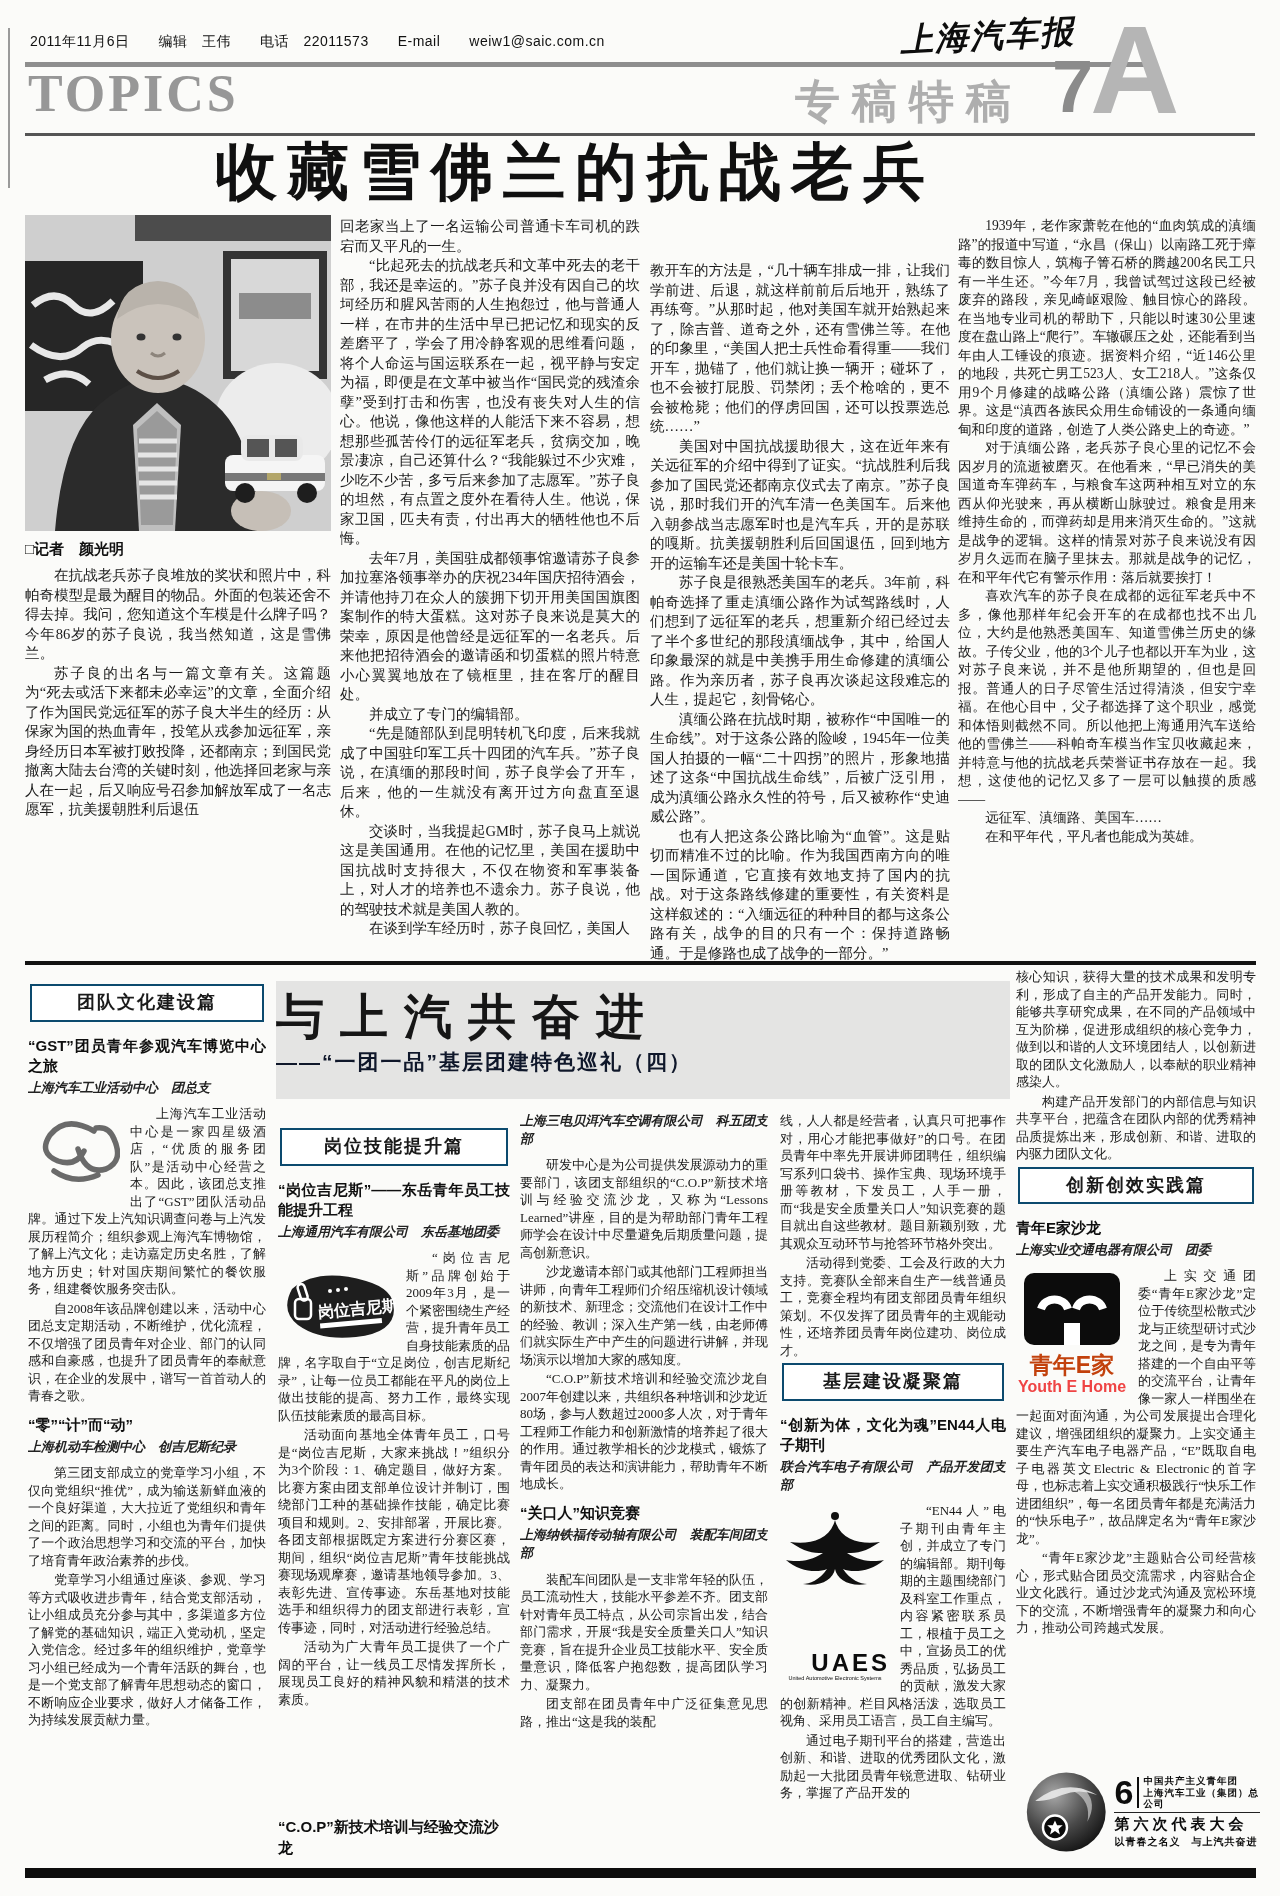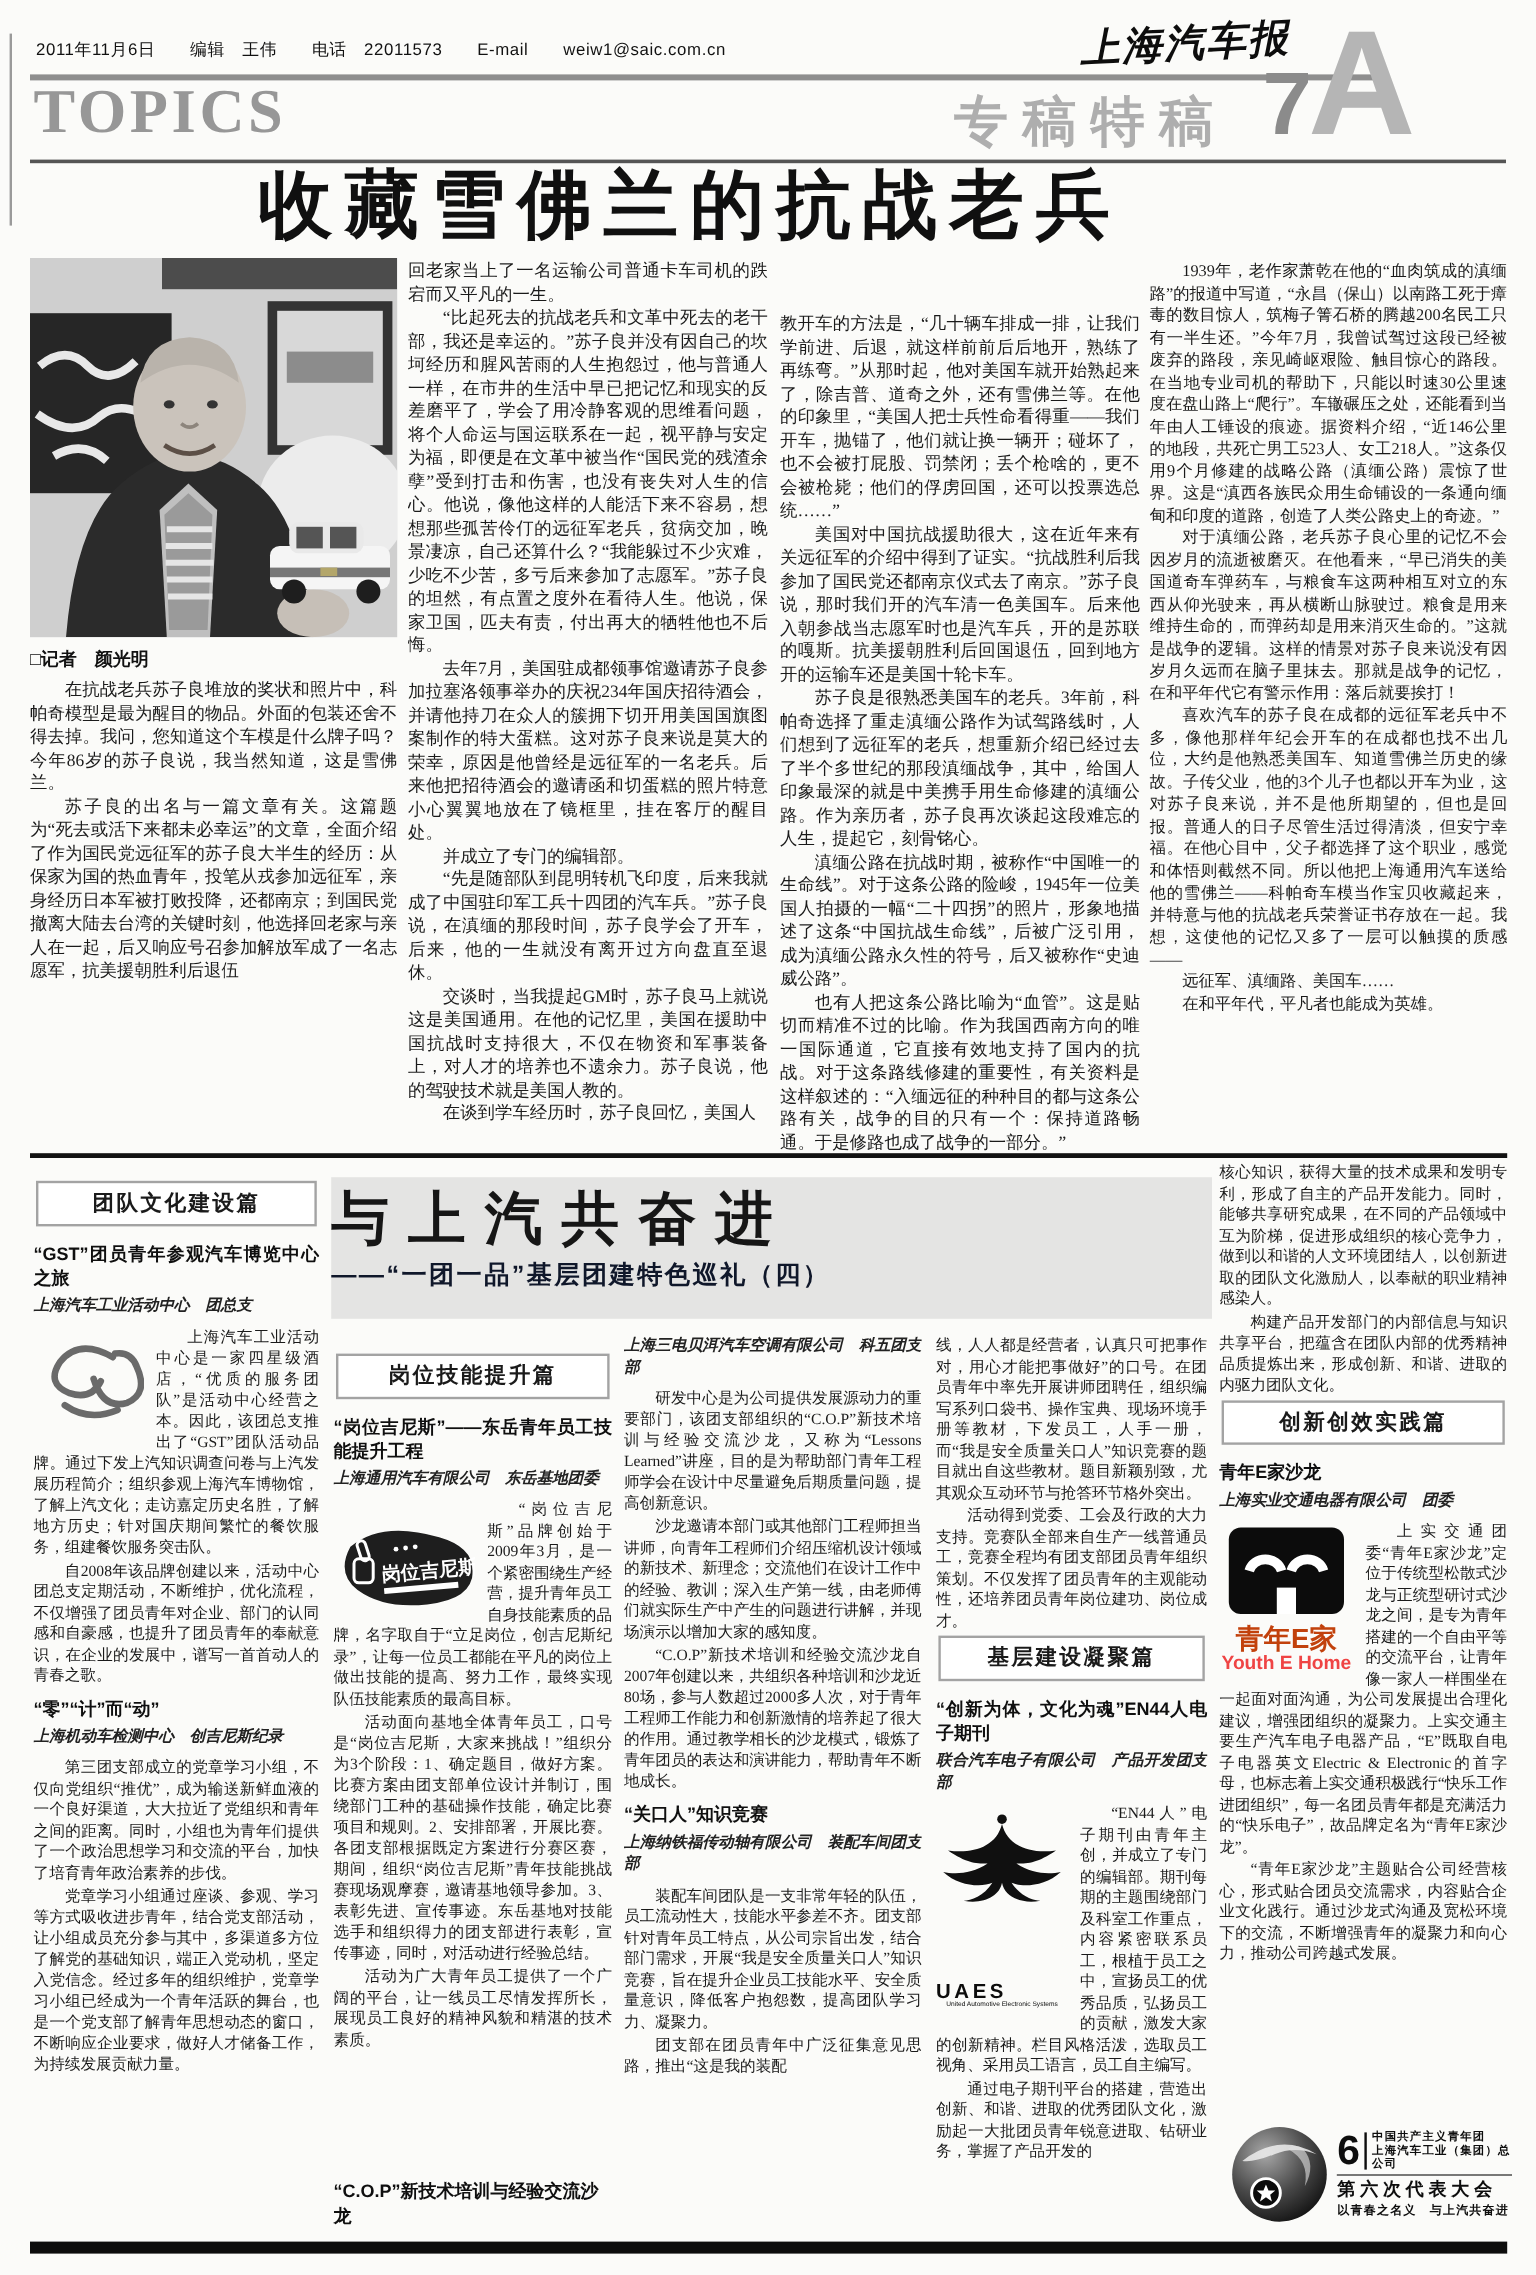--- a/index.html
+++ b/index.html
@@ -35,21 +35,21 @@
 
   
   .divider{left:25px;top:961px;width:1231px;height:4px;background:#121212;}
   .feature{left:276px;top:981px;width:734px;height:118px;background:#e4e4e3;text-align:left;}
   .f-title{margin:10px 0 0 0;font-size:48px;font-weight:bold;letter-spacing:16px;color:#161616;line-height:1.1;}
   .f-sub{margin:4px 0 0 0;font-size:21px;font-weight:bold;letter-spacing:2px;color:#0f172a;}
 
   .bcol{font-size:13px;line-height:17.5px;text-align:justify;overflow:hidden;}
   .bcol p{margin:0 0 2px 0;text-indent:2em;}
   .bcol p.noind{text-indent:0;}
-  .bh{border:2px solid #a3a3a3;text-align:center;font-weight:bold;font-size:18px;letter-spacing:2px;
+  .bh{border:2px solid #0c4a6e;text-align:center;font-weight:bold;font-size:18px;letter-spacing:2px;
       font-family:"Liberation Sans","DejaVu Sans",sans-serif;padding:8px 0;margin:4px 2px 14px 2px;text-indent:0;background:#fff;}
   .h3{font-family:"Liberation Sans","DejaVu Sans",sans-serif;font-weight:bold;font-size:15px;line-height:1.35;
       margin:10px 0 3px 0;text-indent:0;color:#0f0f0f;}
   .byl{font-style:italic;font-weight:bold;font-size:13px;line-height:1.4;margin:0 0 8px 0;text-indent:0;color:#222;}
 
   .b1{left:28px;top:980px;width:238px;height:888px;}
   .b2{left:278px;top:1124px;width:232px;height:688px;}
   .b3{left:520px;top:1112px;width:248px;height:756px;}
   .b4{left:780px;top:1112px;width:226px;height:754px;}
   .b5{left:1016px;top:968px;width:240px;height:788px;}
@@ -69,21 +69,21 @@
   .cg-line3{font-size:15px;font-weight:bold;letter-spacing:4px;margin-top:2px;color:#0d0d0d;
             font-family:"Liberation Sans","DejaVu Sans",sans-serif;}
   .cg-line4{font-size:10px;font-weight:bold;letter-spacing:1px;margin-top:1px;color:#0d0d0d;
             font-family:"Liberation Sans","DejaVu Sans",sans-serif;}
 
   
   .ehome-cn{font-size:23px;font-weight:900;text-align:center;line-height:1;margin-top:2px;color:#c2410c;
             font-family:"Liberation Sans","DejaVu Sans",sans-serif;}
   .ehome-en{font-size:16px;font-weight:bold;text-align:center;line-height:1.2;color:#ef4444;
             font-family:"Liberation Sans","DejaVu Sans",sans-serif;}
-  .uaes-txt{font-size:17px;font-weight:900;text-align:left;letter-spacing:3px;line-height:1;color:#0c0c0c;
+  .uaes-txt{font-size:24px;font-weight:900;text-align:right;letter-spacing:3px;line-height:1;color:#0c0c0c;
             font-family:"Liberation Sans","DejaVu Sans",sans-serif;}
   .uaes-cap{font-size:5.5px;text-align:center;line-height:1.2;color:#0c0c0c;
             font-family:"Liberation Sans","DejaVu Sans",sans-serif;}
 </style>
 </head>
 <body>
 
 <div class="page">
 
   <div class="abs corner-mark"></div>

